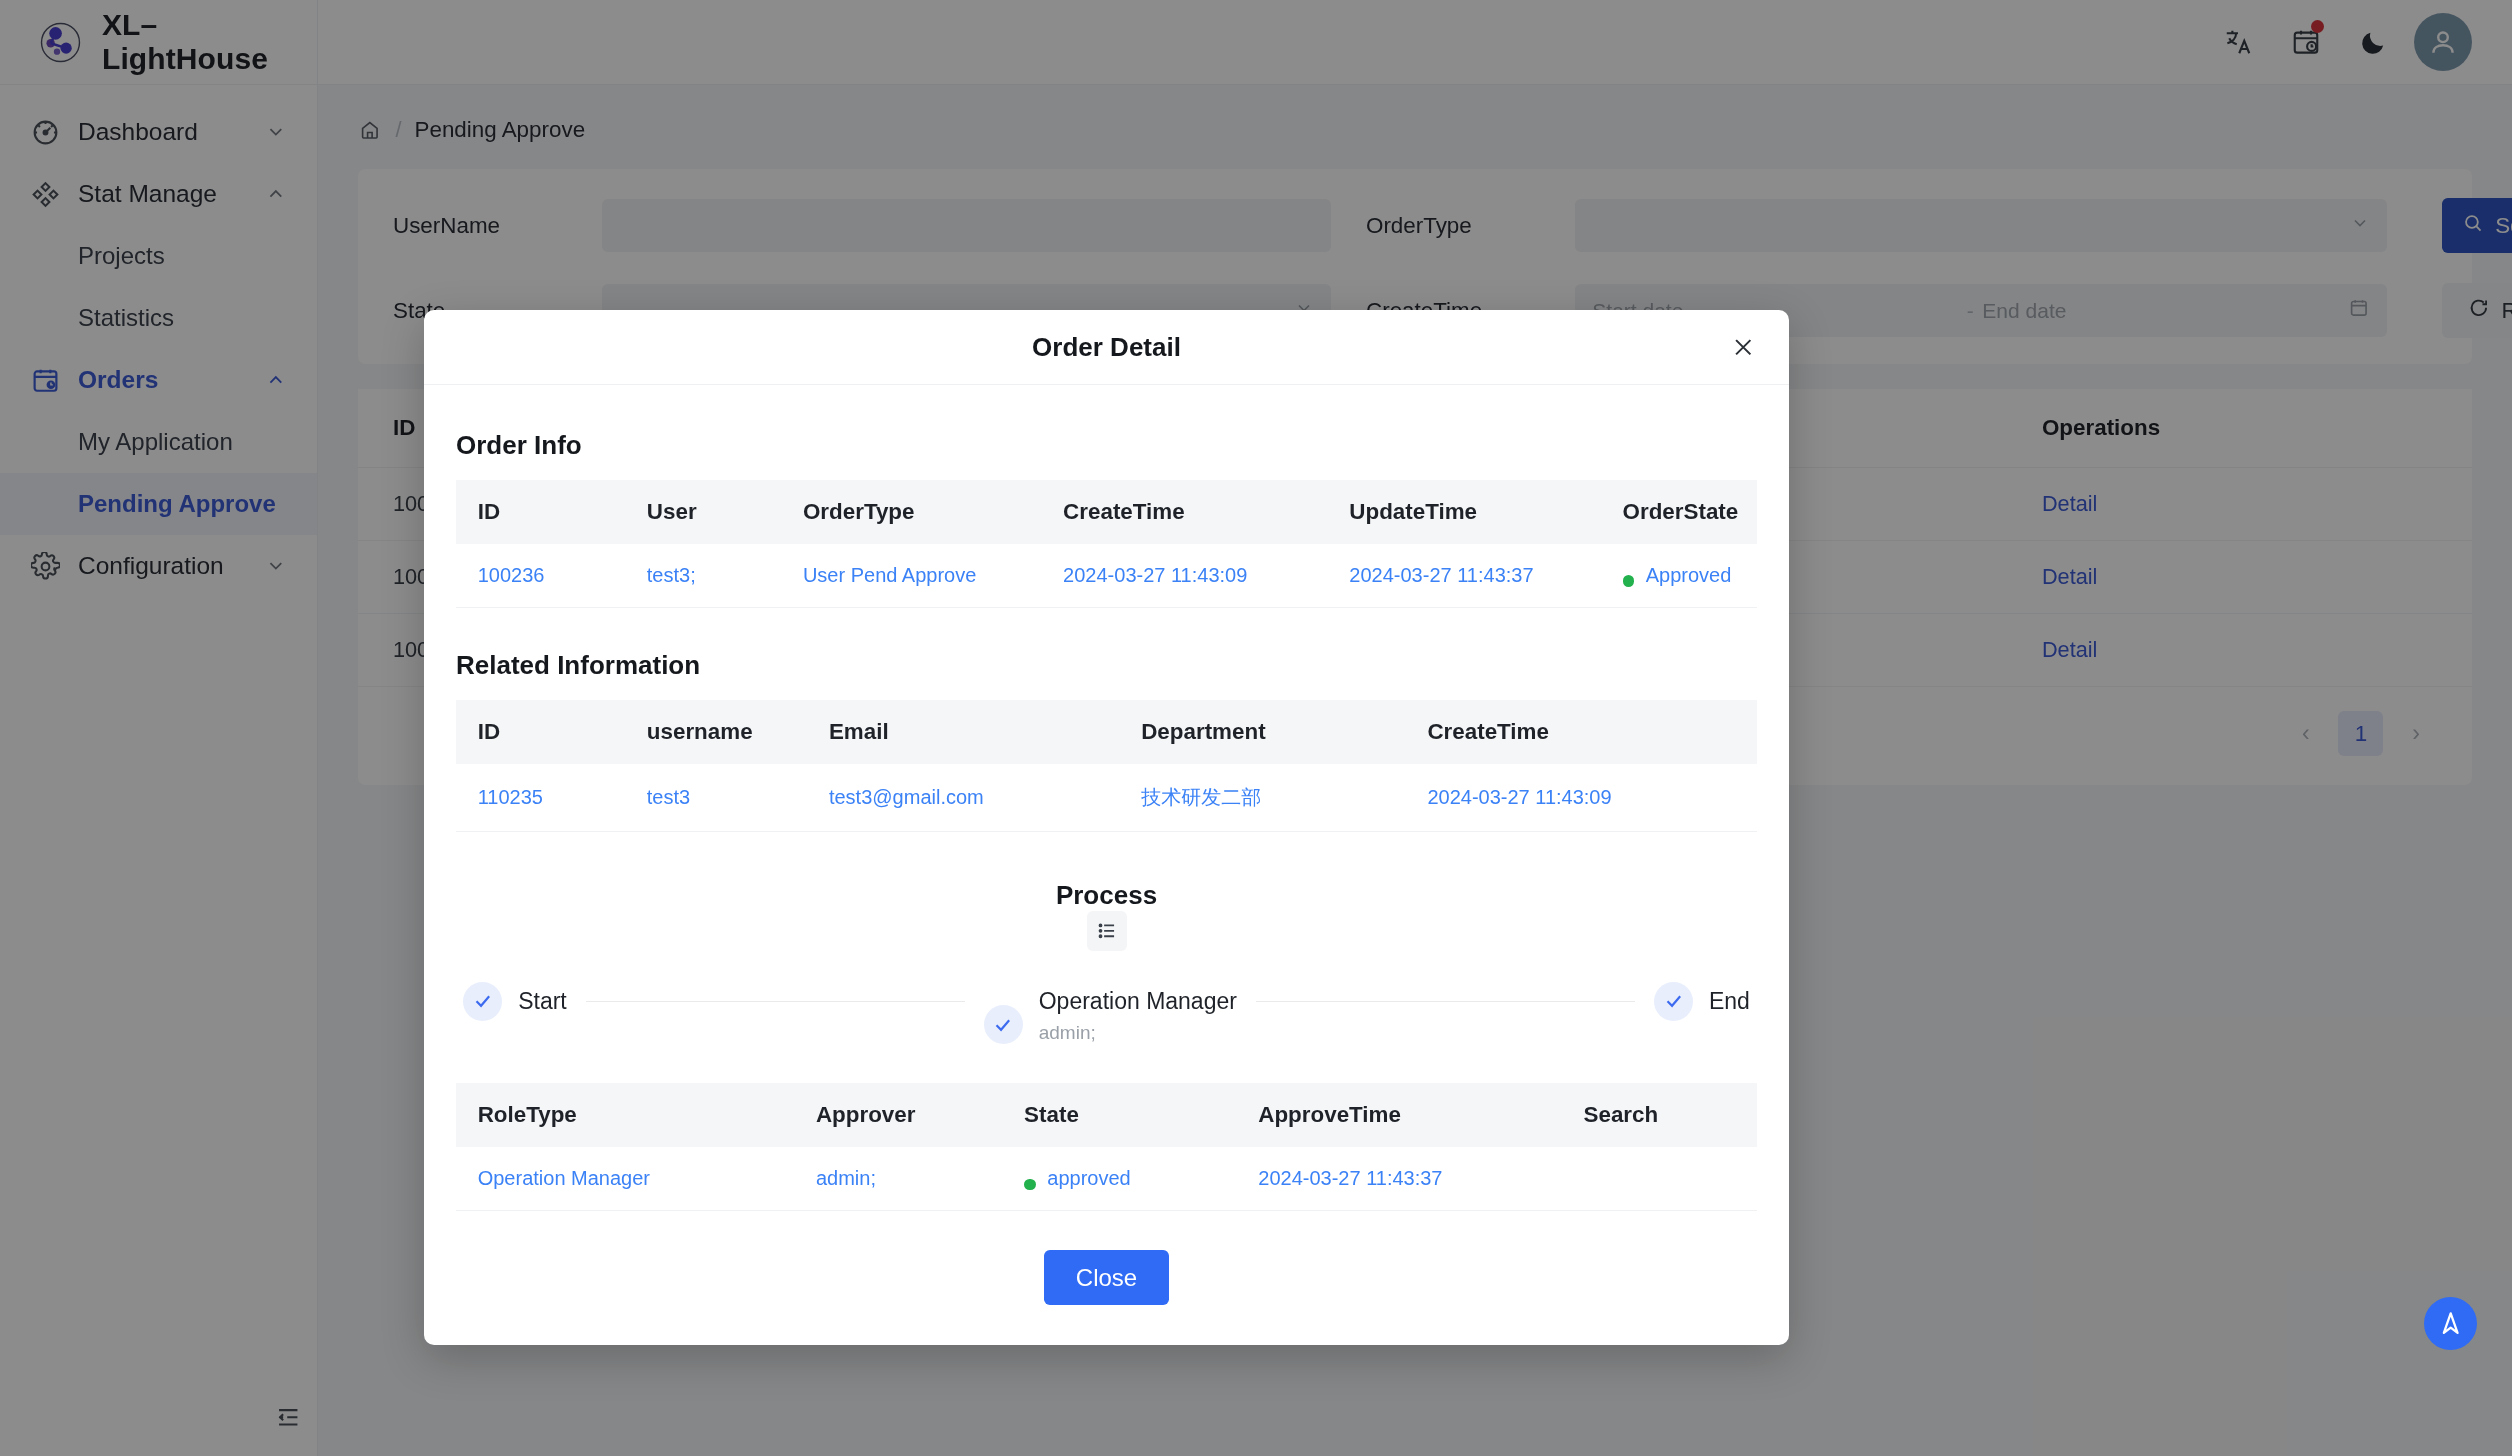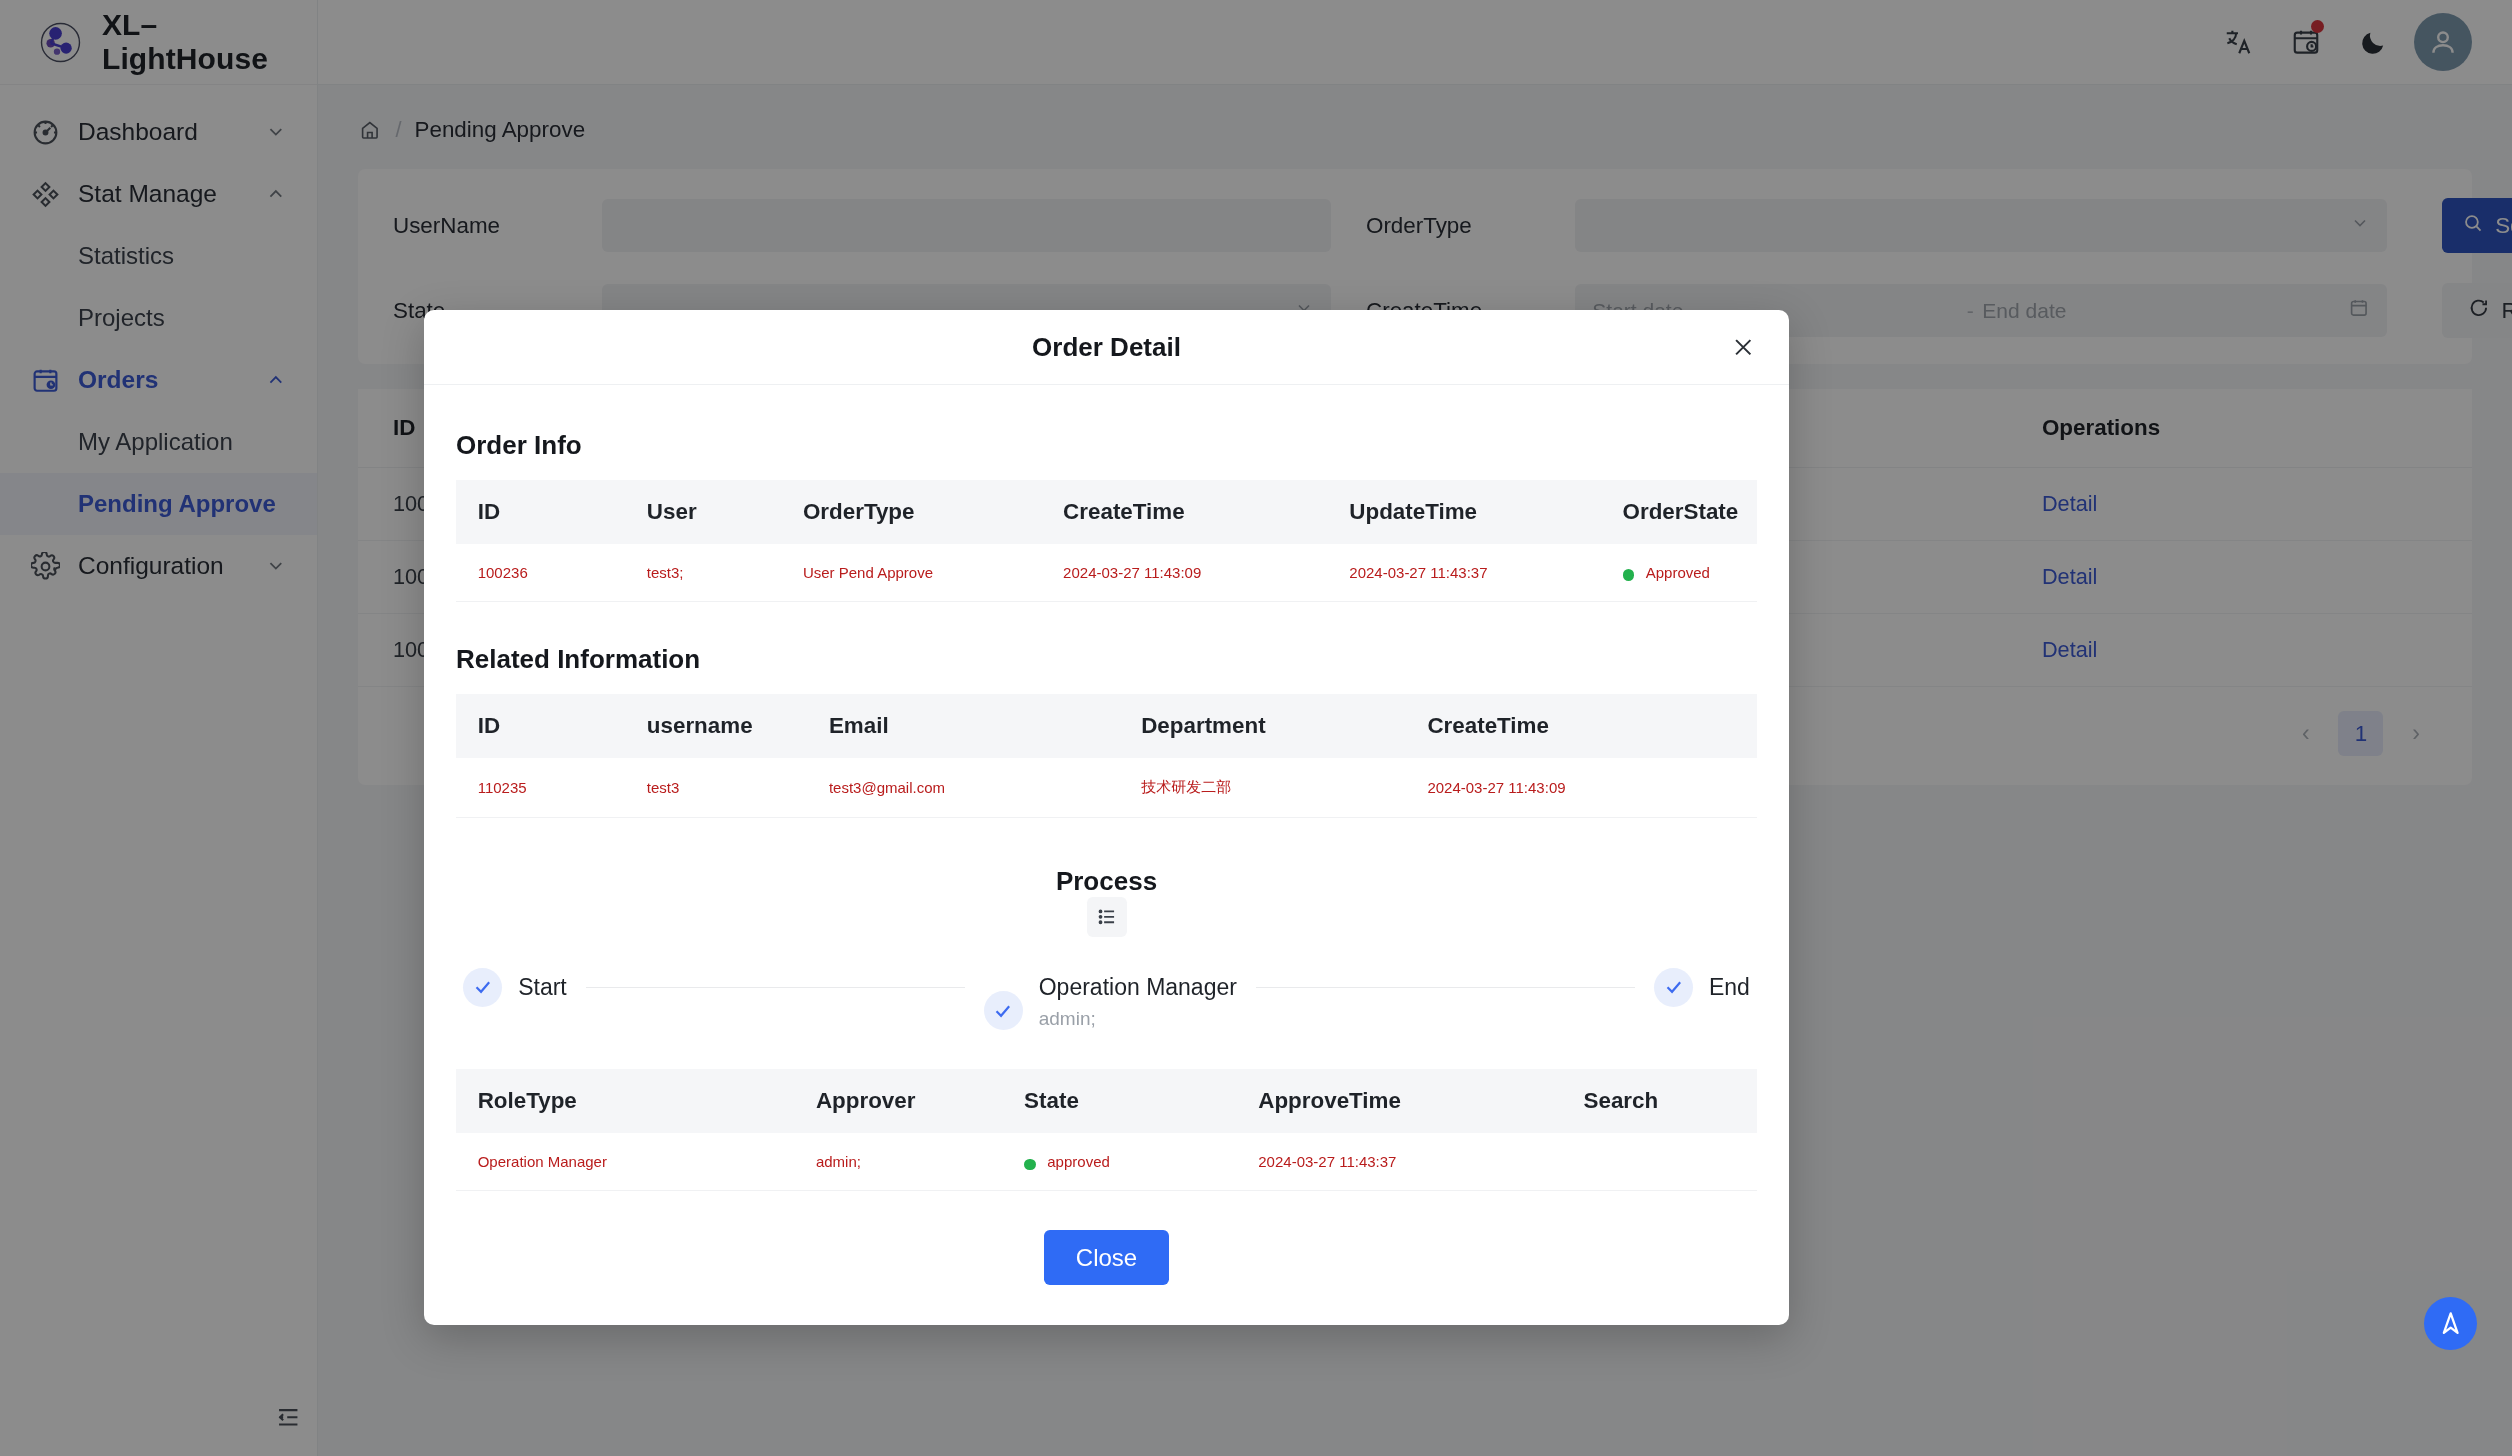--- a/index.html
+++ b/index.html
@@ -143,21 +143,21 @@
   .modal-body { padding: 32px 32px 0 32px; }
   .sec-title { font-size: 26px; font-weight: 700; color: #15181d; margin: 13px 0 19px 0; }
   .sec-title.with-action { display: flex; align-items: center; justify-content: space-between; flex-direction: column; }
 
   .dt { width: 100%; border-collapse: collapse; table-layout: fixed; }
   .dt thead th {
     background: #f5f6f8; text-align: left; font-size: 22.4px; font-weight: 700; color: #1f2329;
     padding: 19px 21.7px;
   }
   .dt tbody td {
-    font-size: 15px; color: #b91c1c; padding: 20px 21.7px; border-bottom: 0.7px solid #f0f1f3;
+    font-size: 20px; color: #3b82f6; padding: 20px 21.7px; border-bottom: 0.7px solid #f0f1f3;
   }
   .state-cell { display: flex; align-items: flex-end; gap: 11.6px; }
   .dot { width: 11.6px; height: 11.6px; border-radius: 50%; background: #23b14d; flex: 0 0 11.6px; }
 
   .icon-sq-btn {
     width: 40px; height: 40px; background: #f4f5f7; border-radius: 5.8px;
     display: flex; align-items: center; justify-content: center; cursor: pointer;
   }
 
   
@@ -237,24 +237,24 @@
           </span>
           <span class="mi-label">Stat Manage</span>
           <span class="mi-arrow">
             <svg viewBox="0 0 24 24" width="21.7" height="21.7" fill="none" stroke="#747a82" stroke-width="2">
                 <path d="M6 15l6-6 6 6"></path>
               </svg>
           </span>
         </div>
 
         <div class="submenu-item">
+          <span>Projects</span>
+        </div>
+        <div class="submenu-item">
           <span>Statistics</span>
-        </div>
-        <div class="submenu-item">
-          <span>Projects</span>
         </div>
 
         <div class="menu-item active">
           <span class="mi-icon">
             <svg viewBox="0 0 24 24" width="29" height="29" fill="none" stroke="#3d5bd6" stroke-width="1.8">
               <rect x="3" y="4.5" width="18" height="16" rx="2"></rect>
                 <path d="M3 9h18M8 3v3M16 3v3"></path>
               <circle cx="16.5" cy="15.5" r="3.6" fill="#3d5bd6" stroke="none"></circle>
               <path d="M16.5 13.6v2h1.6" stroke="#fff" stroke-width="1.2"></path>
             </svg>

